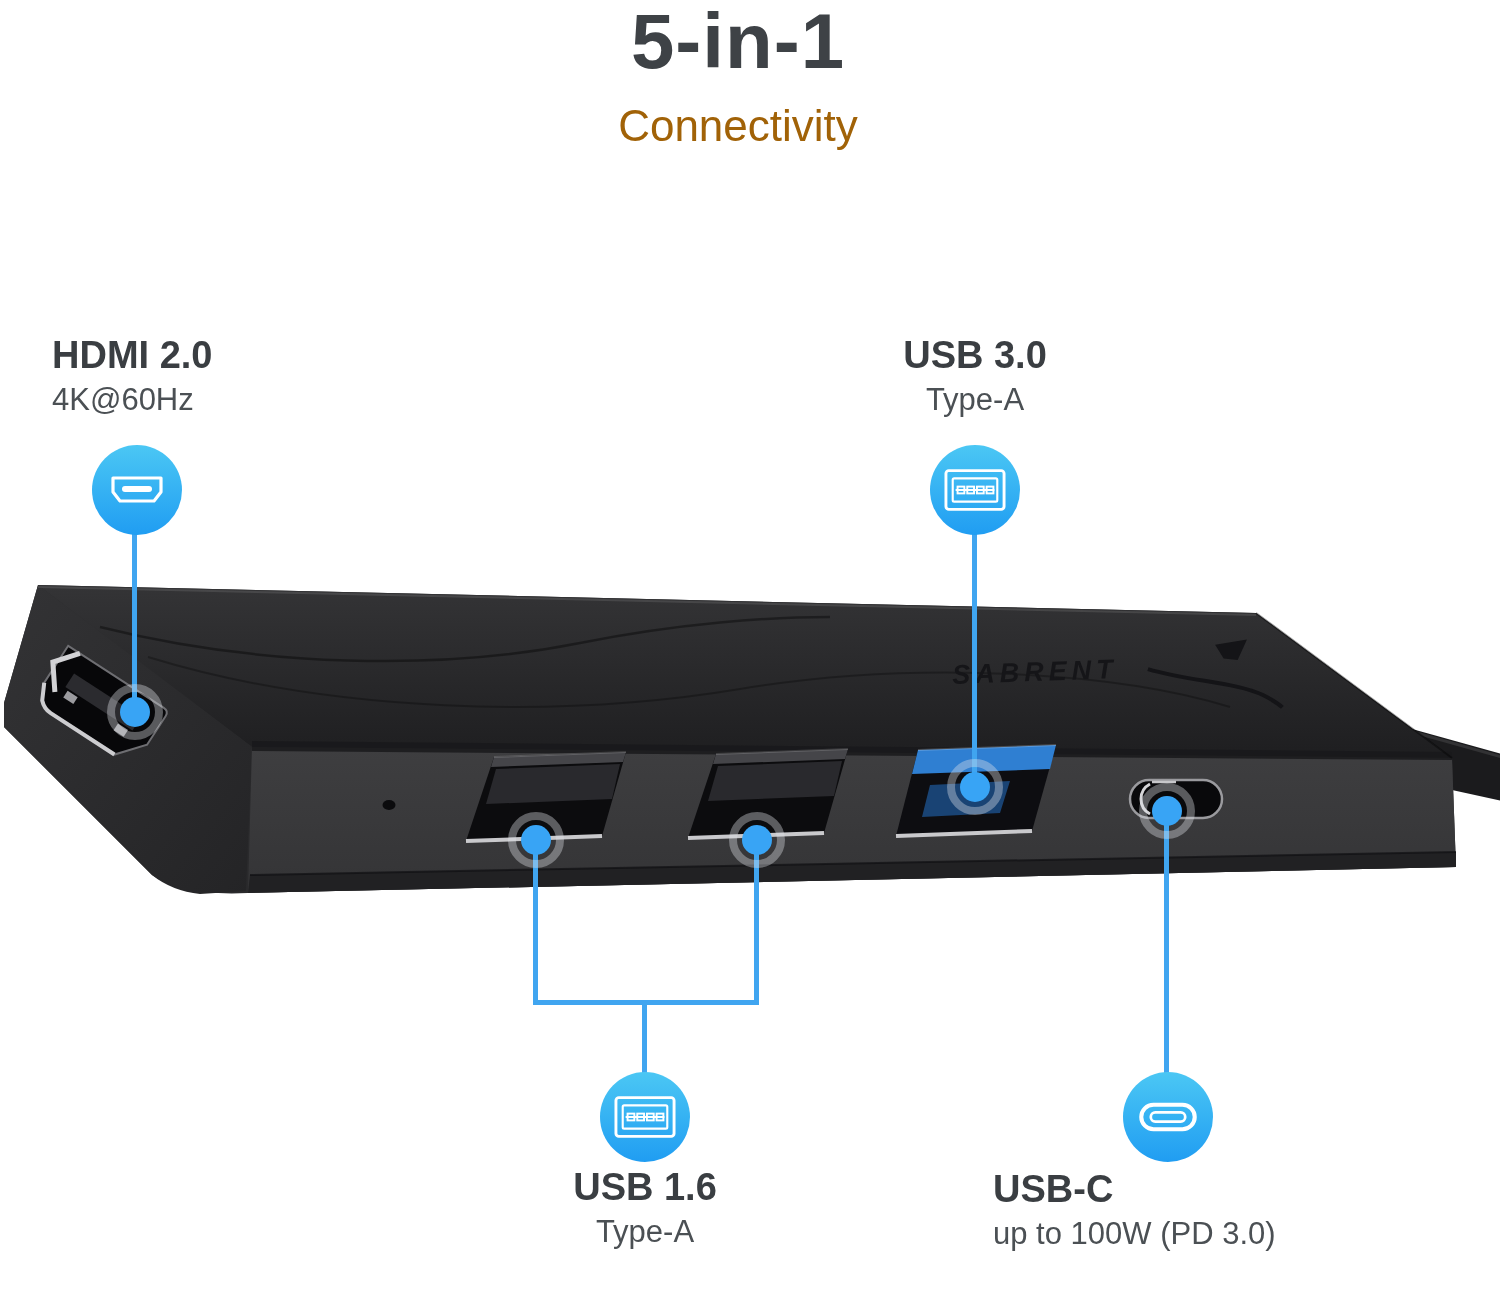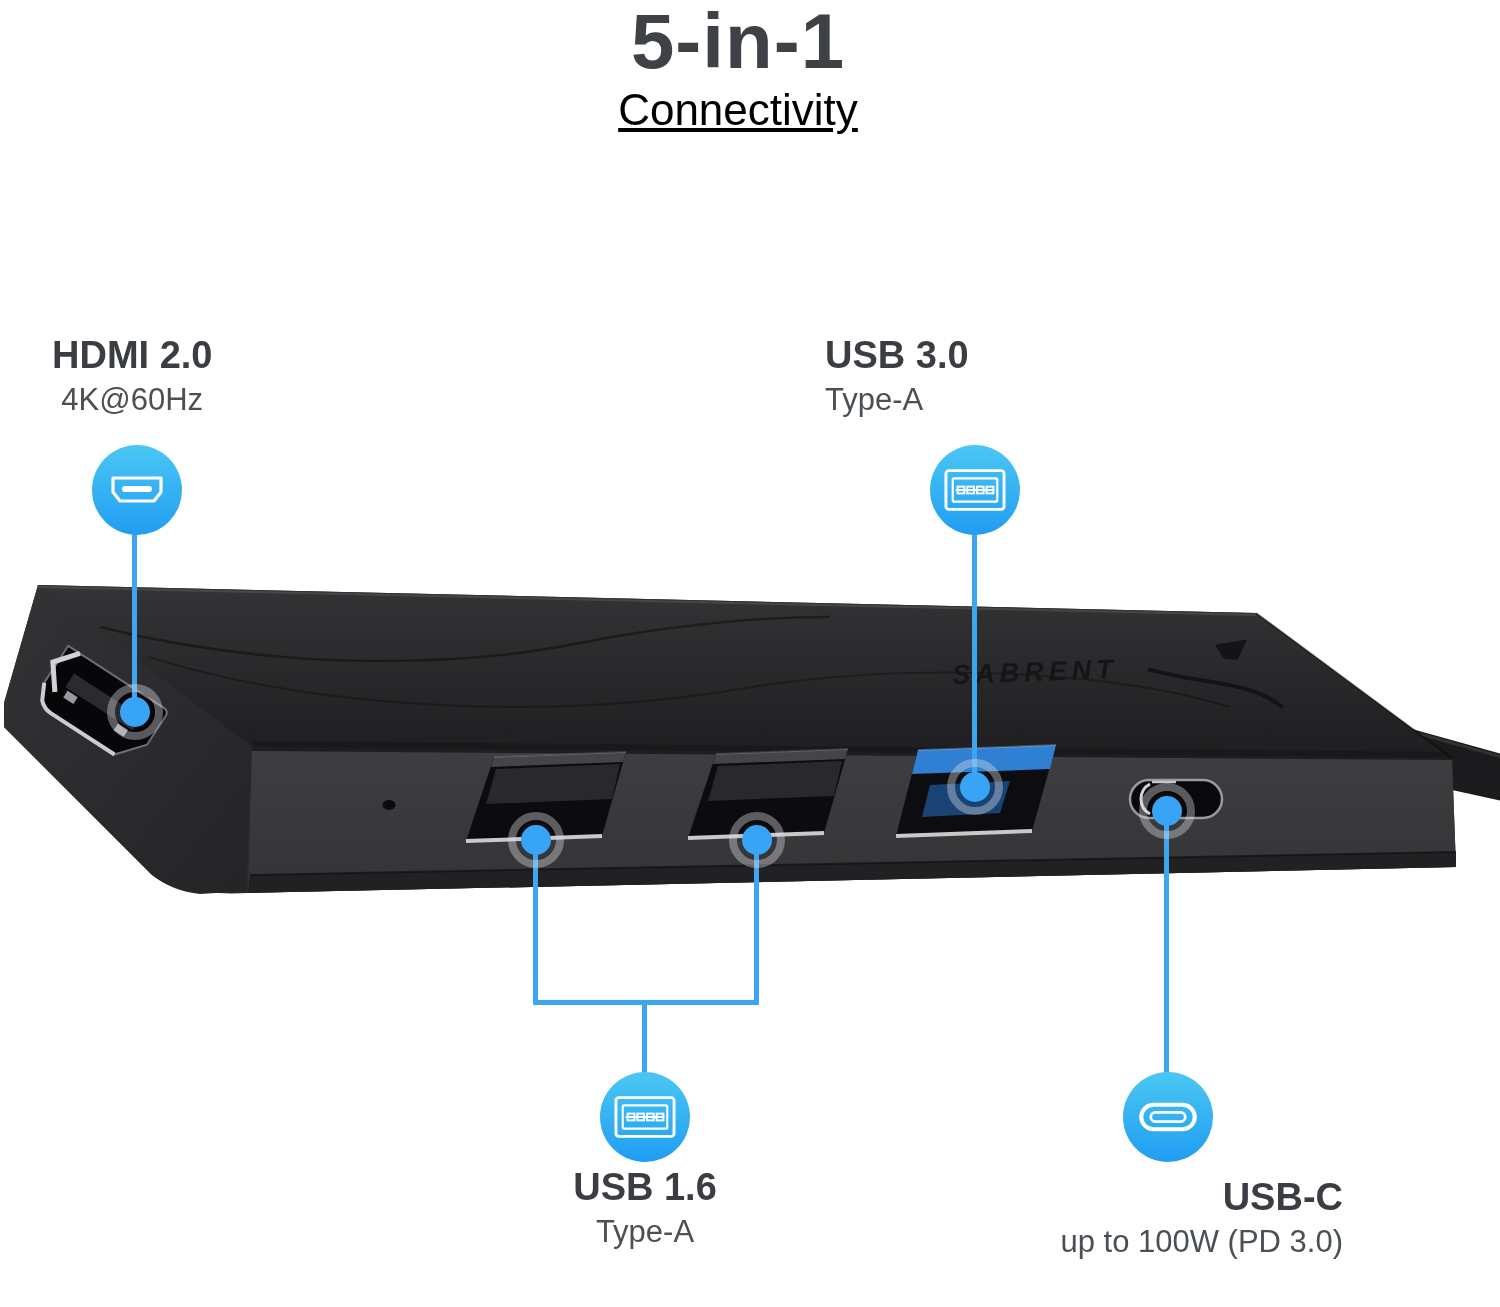--- a/index.html
+++ b/index.html
@@ -3,30 +3,30 @@
 <meta charset="utf-8">
 <style>
   html,body{margin:0;padding:0;background:#ffffff;}
   body{width:1500px;height:1307px;position:relative;overflow:hidden;
        font-family:"Liberation Sans","DejaVu Sans",sans-serif;}
   .stage{position:absolute;inset:0;padding-left:36px;}
 
   
   .title{position:absolute;left:88px;top:0;width:1300px;text-align:center;z-index:5;}
   .title .h1{font-size:78px;font-weight:800;color:#3e4246;line-height:82px;letter-spacing:1px;}
-  .title .h2{font-size:44px;font-weight:400;color:#000000;line-height:52px;margin-top:2px;text-decoration:underline;}
+  .title .h2{font-size:44px;font-weight:400;color:#a16207;line-height:52px;margin-top:18px;}
 
   
   .callout{position:absolute;z-index:5;}
   .callout .head{font-size:38px;font-weight:700;color:#3a3e42;line-height:46px;}
   .callout .sub{font-size:31px;font-weight:400;color:#4b5054;line-height:44px;}
-  .co-hdmi{left:52px;top:332px;text-align:center;}
-  .co-usb3{left:825px;top:332px;width:300px;text-align:left;}
+  .co-hdmi{left:52px;top:332px;text-align:left;}
+  .co-usb3{left:825px;top:332px;width:300px;text-align:center;}
   .co-usb2{left:495px;top:1164px;width:300px;text-align:center;}
-  .co-usbc{left:993px;top:1166px;width:350px;text-align:right;margin-top:8px;}
+  .co-usbc{left:993px;top:1166px;width:350px;text-align:left;}
 
   
   .badge{position:absolute;width:90px;height:90px;border-radius:50%;z-index:4;
          background:linear-gradient(180deg,#4bc7f4 0%,#209df2 100%);
          display:flex;align-items:center;justify-content:center;}
   .bg-hdmi{left:92px;top:445px;}
   .bg-usb3{left:930px;top:445px;}
   .bg-usb2{left:600px;top:1072px;}
   .bg-usbc{left:1123px;top:1072px;}
 

